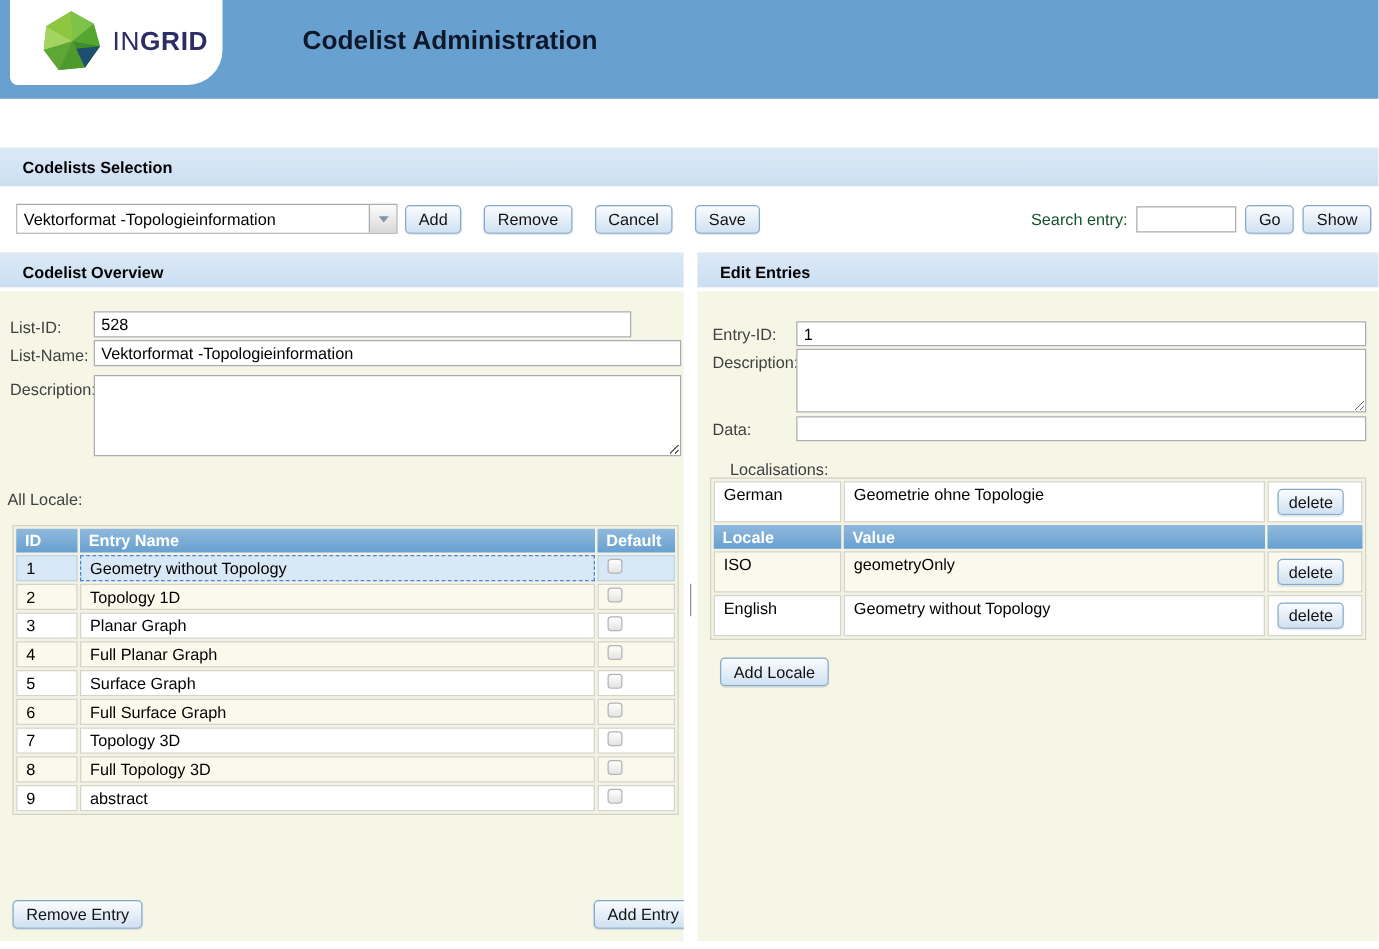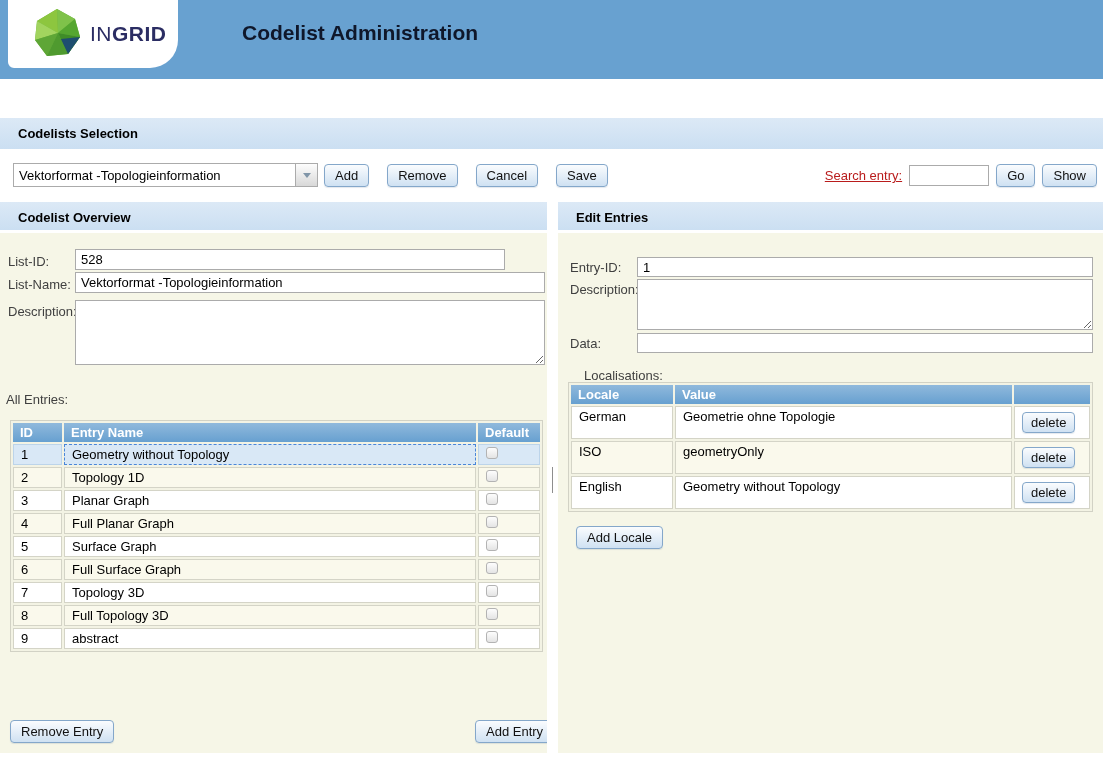--- a/index.html
+++ b/index.html
@@ -60,21 +60,21 @@
   .btn {
     display: inline-block; padding: 3px 10px;
     font-family: "Liberation Sans", sans-serif; font-size: 13px; color: #111;
     background: linear-gradient(#fafcfe, #cfe1f2);
     border: 1px solid #84a7ca; border-radius: 4px;
     box-shadow: 0 1px 1px rgba(70,100,140,0.15); cursor: pointer;
     white-space: nowrap;
   }
   .toolbar-buttons { position: absolute; left: 324px; top: 4px; display: flex; gap: 18px; }
   .search-group { position: absolute; right: 6px; top: 4px; display: flex; align-items: center; gap: 7px; }
-  .search-group label { font-size: 13px; color: #b91c1c; text-decoration: underline; }
+  .search-group label { font-size: 13px; color: #14532d; }
   .search-group input {
     width: 80px; height: 21px; border: 1px solid #ababab; font-size: 13px;
     padding: 0 4px; font-family: "Liberation Sans", sans-serif;
   }
 
   
   .panel { position: absolute; top: 202px; height: 551px; background: #f6f6e7; }
   .panel-left { left: 0; width: 547px; }
   .panel-right { left: 558px; width: 545px; }
   .panel .section-bar { border-bottom: 3px solid #ffffff; }
@@ -172,21 +172,21 @@
 
     <span class="field-label" style="left:8px; top:52px;">List-ID:</span>
     <input class="text-input" style="left: 75px; top: 47px; width: 430px; height: 21px;" value="528">
 
     <span class="field-label" style="left:8px; top:75px;">List-Name:</span>
     <input class="text-input" style="left: 75px; top: 70px; width: 470px; height: 21px;" value="Vektorformat -Topologieinformation">
 
     <span class="field-label" style="left:8px; top:102px;">Description:</span>
     <textarea class="text-area" style="left: 75px; top: 98px; width: 470px; height: 65px;"></textarea>
 
-    <span class="field-label" style="left:6px; top:190px;">All Entries:</span>
+    <span class="field-label" style="left:6px; top:190px;">All Locale:</span>
 
     <div class="tbl-wrap" style="left:10px; top:218px; width:533px;">
       <table class="grid entries-tbl">
         <colgroup>
             <col style="width:49px">
             <col>
             <col style="width:62px">
           </colgroup>
         <tbody>
             <tr>
@@ -267,29 +267,29 @@
 
     <div class="tbl-wrap" style="left:10px; top:180px; width:525px;">
       <table class="grid loc-tbl">
         <colgroup>
             <col style="width:102px">
             <col>
             <col style="width:76px">
           </colgroup>
         <tbody>
             <tr>
+          <td>German</td>
+          <td>Geometrie ohne Topologie</td>
+          <td class="action-cell"><button class="btn btn-delete">delete</button></td>
+        </tr>
+        <tr>
           <th>Locale</th>
           <th>Value</th>
           <th></th>
         </tr>
-        <tr>
-          <td>German</td>
-          <td>Geometrie ohne Topologie</td>
-          <td class="action-cell"><button class="btn btn-delete">delete</button></td>
-        </tr>
         <tr class="alt">
           <td>ISO</td>
           <td>geometryOnly</td>
           <td class="action-cell"><button class="btn btn-delete">delete</button></td>
         </tr>
         <tr>
           <td>English</td>
           <td>Geometry without Topology</td>
           <td class="action-cell"><button class="btn btn-delete">delete</button></td>
         </tr>

